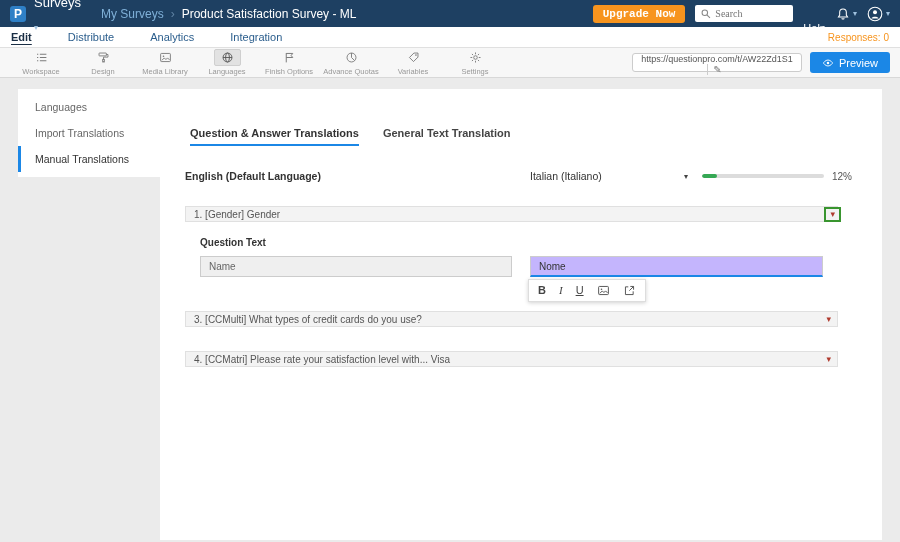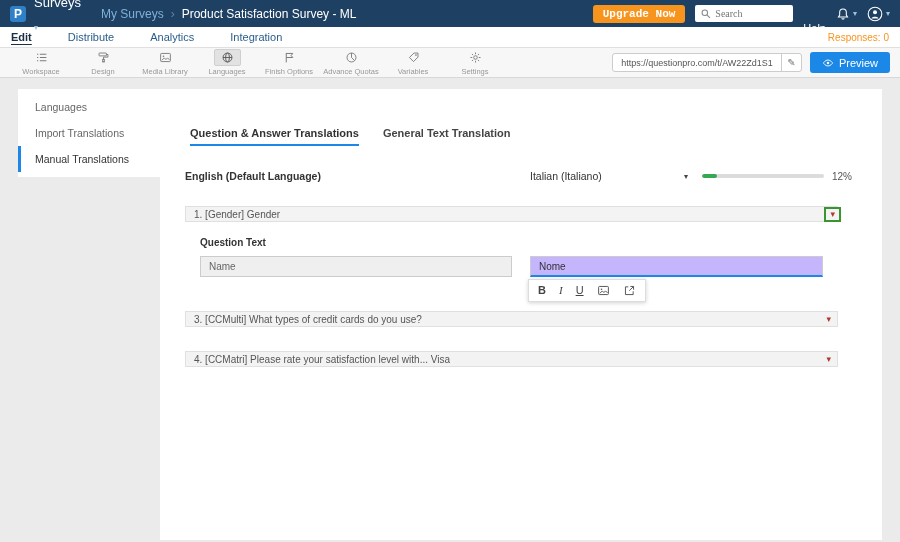--- a/index.html
+++ b/index.html
@@ -29,21 +29,21 @@
   .responses { margin-left:auto; color:var(--orange,#f7941e); font-size:10px; }
 
   
   .ribbon { height:30px; background:#f7f7f7; border-bottom:1px solid #d8d8d8; display:flex; align-items:center; padding:0 10px; }
   .ribbon-items { display:flex; }
   .ribbon-item { width:62px; display:flex; flex-direction:column; align-items:center; cursor:pointer; }
   .icon-wrap { padding:1px 6px; border:1px solid transparent; border-radius:2px; height:17px; display:flex; align-items:center; }
   .ribbon-item.active .icon-wrap { background:#e2e2e2; border-color:#cfcfcf; }
   .ribbon-label { font-size:7.5px; color:#999; margin-top:1px; white-space:nowrap; }
   .ribbon-right { margin-left:auto; display:flex; align-items:center; gap:8px; }
-  .url-box { display:flex; align-items:center; background:#fff; border:1px solid #ccc; border-radius:3px; height:19px; }
+  .url-box { display:flex; align-items:center; background:#fff; border:1px solid #ccc; border-radius:3px; height:19px;flex-direction:column; }
   .url-text { font-size:9px; color:#555; padding:0 8px; white-space:nowrap; cursor:pointer; }
   .url-edit { border-left:1px solid #ccc; width:20px; height:100%; display:flex; align-items:center; justify-content:center; color:#777; font-size:10px; cursor:pointer; }
   .preview-btn { background:var(--accent,#1b87e6); border:none; color:#fff; font-size:11px; height:21px; border-radius:3px; display:flex; align-items:center; gap:5px; padding:0 12px; cursor:pointer; font-family:inherit; }
 
   
   .content { display:flex; align-items:flex-start; padding:11px 18px 0; }
   .sidebar { width:142px; background:#fff; padding:5px 0; }
   .side-item { font-size:10.5px; color:#666; padding:7px 14px; border-left:3px solid transparent; cursor:pointer; }
   .side-item.active { border-left-color:var(--accent,#1b87e6); color:#333; }
   .panel { flex:1; background:#fff; min-height:451px; padding-top:38px; }

